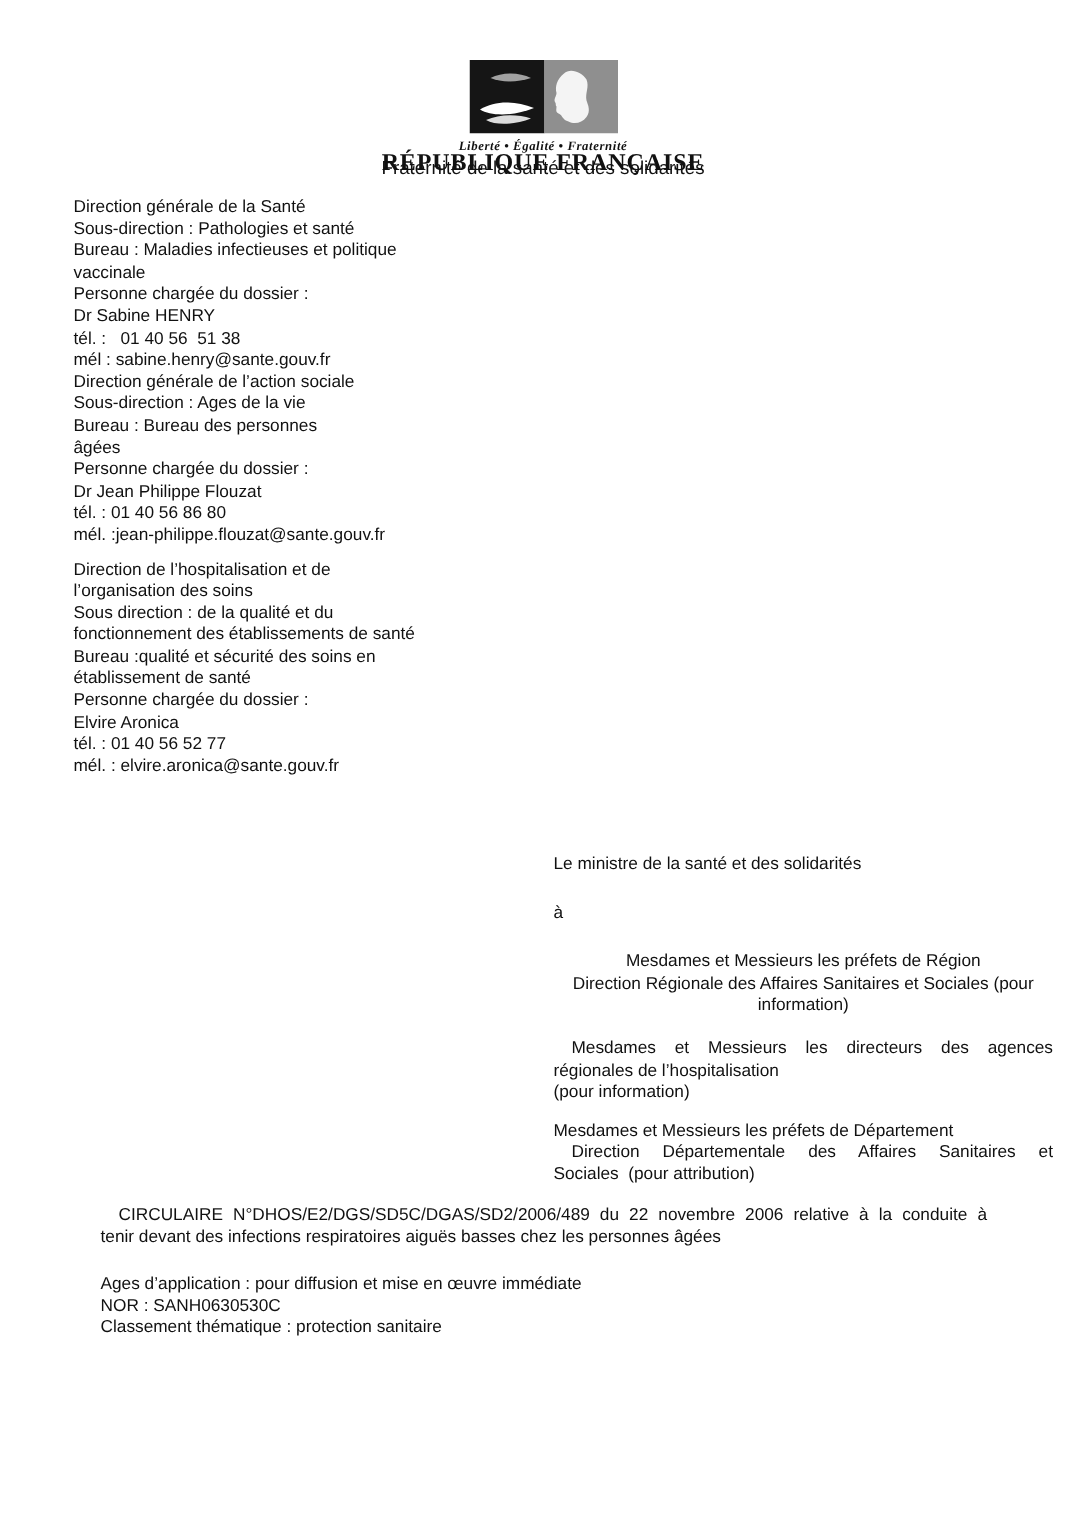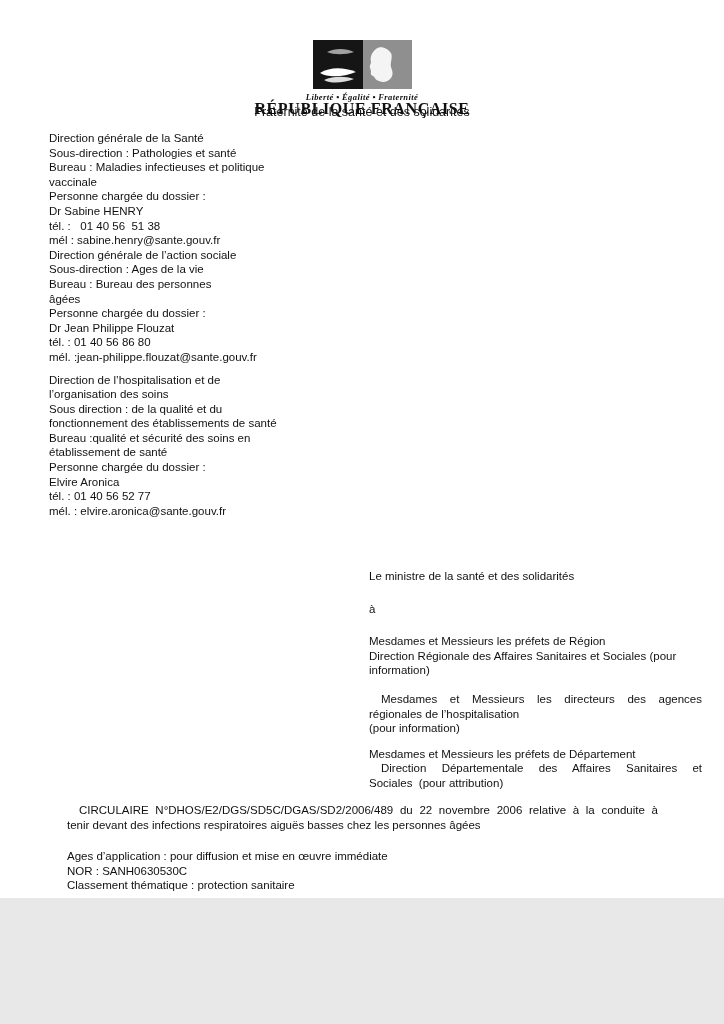--- a/index.html
+++ b/index.html
@@ -1,19 +1,19 @@
 <!DOCTYPE html>
 <html lang="fr"><head>
 <meta charset="utf-8">
 <style>
   html, body { margin: 0; padding: 0; background: #e8e8e8; }
   .page {
     position: relative;
     width: 724px;
-    height: 898px;
+    height: 1024px;
     margin: 0 auto;
     background: #ffffff;
     font-family: "Liberation Sans", sans-serif;
     font-size: 11.5px;
     line-height: 14.6px;
     color: #111;
     overflow: hidden;
   }
 
   
@@ -68,21 +68,21 @@
   .right-col {
     position: absolute;
     top: 569px;
     left: 325px;
     width: 333px;
     margin-left: 44px;
   }
   .line { white-space: pre; }
   .jline { text-align: justify; text-align-last: justify; white-space: normal; padding-left: 12px; }
   .gap-a { margin-top: 18px; }
-  .p-region { margin-top: 18px; }
+  .p-region { margin-top: 18px; text-align: center; }
   .p-arh { margin-top: 14px; }
   .p-dept { margin-top: 11px; }
 
   
   .bottom {
     position: absolute;
     top: 803px;
     left: 67px;
     width: 591px;
   }

